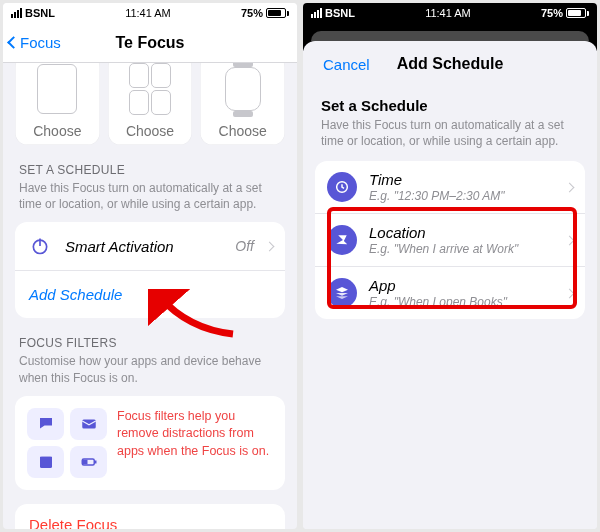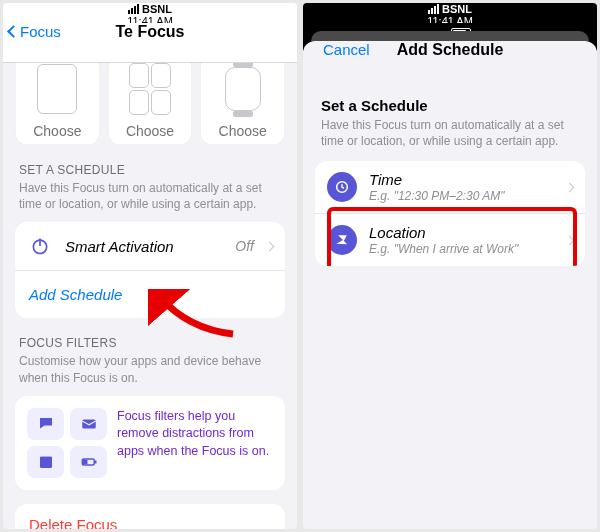--- a/index.html
+++ b/index.html
@@ -26,39 +26,39 @@
   
   .status {
     height: 20px;
     background: #fff;
     display: flex;
     justify-content: space-between;
     align-items: center;
     padding: 0 8px;
     font-size: 11px;
     font-weight: 600;
-    flex-direction: column;
   }
   .status .left, .status .right { display: flex; align-items:center; gap:3px; }
   .status .time { font-weight: 400; }
   .bars { display:inline-flex; align-items:flex-end; gap:1px; }
   .bars span { width:2px; background:#000; display:inline-block;}
   .bars span:nth-child(1){height:4px;}
   .bars span:nth-child(2){height:6px;}
   .bars span:nth-child(3){height:8px;}
   .bars span:nth-child(4){height:10px;}
   .batt { display:inline-flex; align-items:center; }
   .batt-body { width:20px; height:10px; border:1px solid #000; border-radius:2px; position:relative; }
   .batt-fill { position:absolute; top:1px; left:1px; bottom:1px; width:74%; background:#000; border-radius:1px;}
   .batt-tip { width:2px; height:5px; background:#000; margin-left:1px; border-radius:0 1px 1px 0;}
   
   .nav {
     height: 40px;
     background:#fff;
     display:flex;
+    align-items:center;
     justify-content:center;
     position:relative;
     border-bottom: 0.5px solid #d8d8dc;
   }
   .nav-title { font-size:16px; font-weight:600; }
   .nav-back {
     position:absolute; left:6px; display:flex; align-items:center; gap:2px;
     color:#007aff; font-size:15px;
   }
   .nav-cancel { position:absolute; left:20px; color:#007aff; font-size:15px; }
@@ -105,21 +105,21 @@
   .filter-card {
     margin:6px 12px 0; background:#fff; border-radius:12px; padding:12px;
     display:flex; gap:10px;
   }
   .filter-icons {
     width:80px; height:70px; display:grid; grid-template-columns:1fr 1fr; grid-template-rows:1fr 1fr; gap:6px;
     flex-shrink:0;
   }
   .ficon { background:#eeeeff; border-radius:8px; display:flex; align-items:center; justify-content:center;}
   .ficon svg { width:18px; height:18px; }
-  .filter-text { flex:1; font-size:12.5px; color:#6d28d9; line-height:1.4;}
+  .filter-text { flex:1; font-size:12.5px; color:#ef4444; line-height:1.4;}
   .filter-link { color:#007aff; font-size:14px; margin-top:8px;}
   .delete-row {
     margin:14px 12px 0; background:#fff; border-radius:12px; padding:12px 14px;
     color:#ff3b30; font-size:15px;
   }
   
   .phone2 .status { background:#000; color:#fff; }
   .phone2 .status .bars span{background:#fff;}
   .phone2 .status .batt-body{border-color:#fff;}
   .phone2 .status .batt-fill{background:#fff;}
@@ -348,17 +348,31 @@
           <svg viewBox="0 0 24 24" fill="#fff">
               <path d="M12 2l3 9h7l-12 11 3-11H3z" transform="rotate(45 12 12)"></path>
             </svg>
         </div>
         <div class="row-body">
           <div class="row-title">Location</div>
           <div class="row-sub">E.g. "When I arrive at Work"</div>
         </div>
         <span class="chev-r"></span>
       </div>
+      <div class="row">
+        <div class="circle-icon">
+          <svg viewBox="0 0 24 24" fill="#fff">
+              <path d="M12 3l9 4-9 4-9-4z"></path>
+              <path d="M3 12l9 4 9-4" opacity="0.85"></path>
+              <path d="M3 17l9 4 9-4" opacity="0.7"></path>
+            </svg>
+        </div>
+        <div class="row-body">
+          <div class="row-title">App</div>
+          <div class="row-sub">E.g. "When I open Books"</div>
+        </div>
+        <span class="chev-r"></span>
+      </div>
 
       <div class="highlight-box" style="top:46px; height:102px;"></div>
     </div>
   </div>
 </div>
 
 </body></html>

